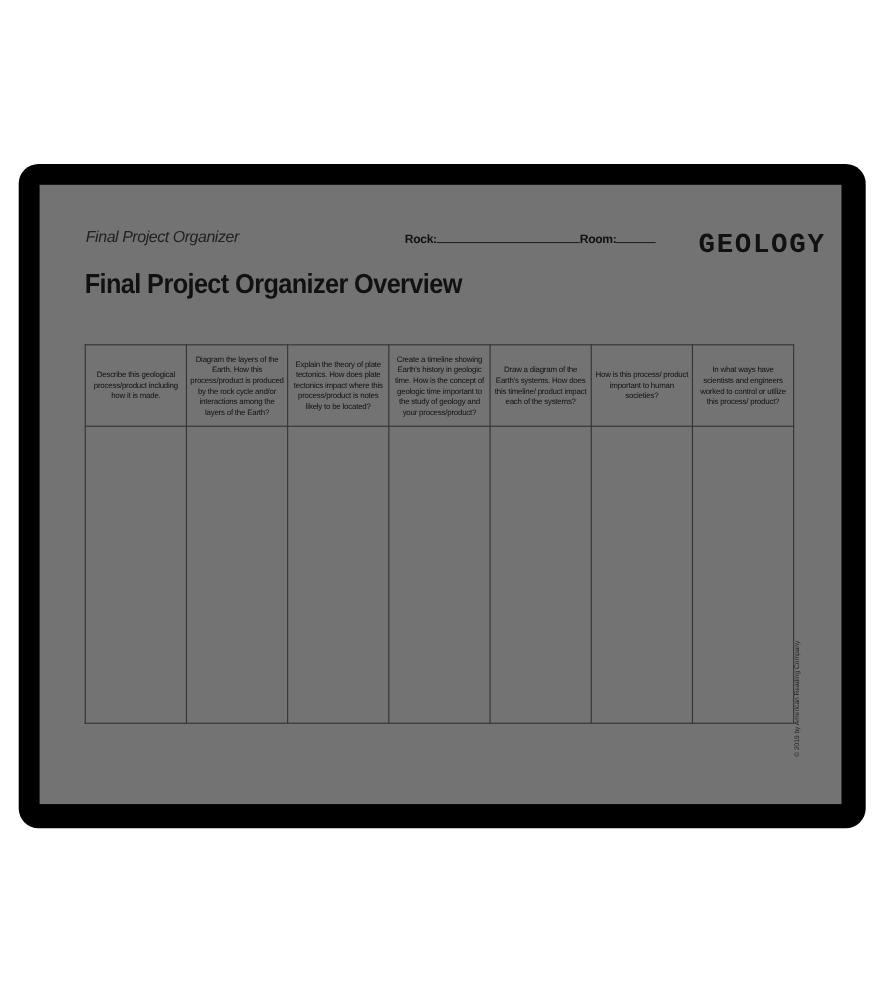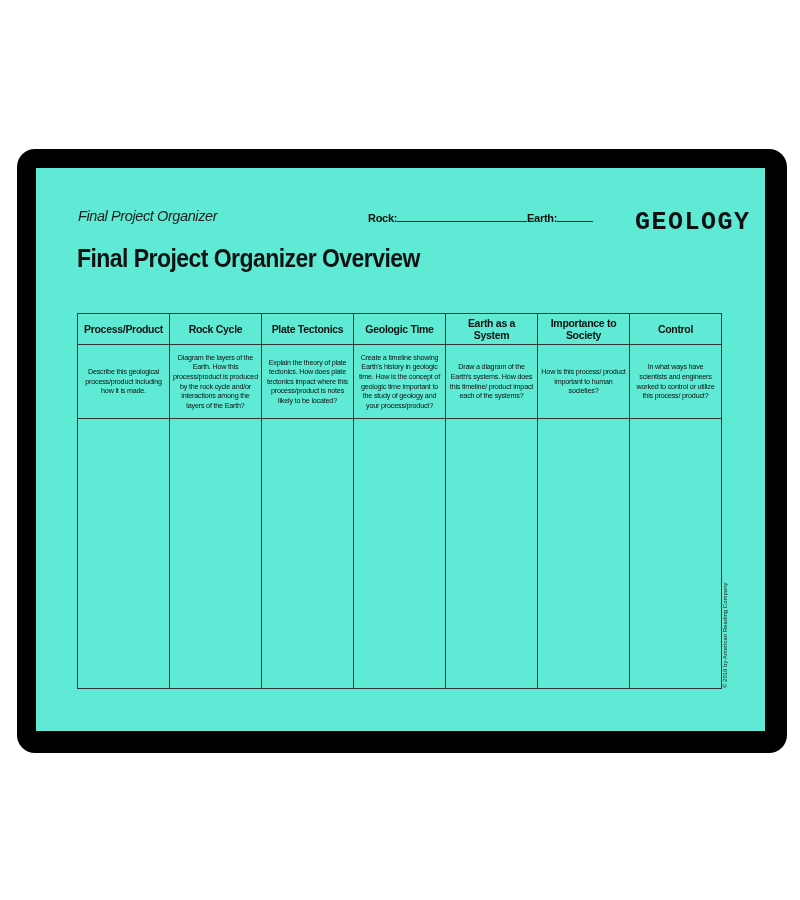--- a/index.html
+++ b/index.html
@@ -7,21 +7,21 @@
     width: 800px; height: 900px; background: #ffffff; position: relative;
     font-family: "Liberation Sans", sans-serif; color: #111;
     overflow: hidden;
   }
   .frame {
     position: absolute; left: 17px; top: 149px; width: 770px; height: 604px;
     background: #000; border-radius: 18px;
   }
   .page {
     position: absolute; left: 36px; top: 168px; width: 729px; height: 563px;
-    background: #5eead4;
+    background: #737373;
   }
   .abs { position: absolute; white-space: nowrap; }
   .subtitle {
     left: 42px; top: 40px; font-size: 14.5px; font-style: italic; letter-spacing: -0.4px;
     color: #222;
   }
   .field-label { font-size: 11px; font-weight: bold; letter-spacing: -0.3px; }
   .line { display: inline-block; border-bottom: 1px solid #222; height: 10px; vertical-align: baseline; }
   .name-row { left: 332px; top: 40px; }
   .pp-row { left: 332px; top: 67px; }
@@ -58,40 +58,31 @@
 </style>
 </head>
 <body>
 
 <div class="frame"></div>
 <div class="page">
 
   <div class="abs subtitle">Final Project Organizer</div>
 
   <div class="abs name-row">
-    <span class="field-label">Rock:</span><span class="line" style="width:130px"></span><span class="field-label">Earth:</span><span class="line" style="width:36px"></span>
+    <span class="field-label">Rock:</span><span class="line" style="width:130px"></span><span class="field-label">Room:</span><span class="line" style="width:36px"></span>
   </div>
 
 
   <div class="abs brand">GEOLOGY</div>
 
   <div class="abs title">Final Project Organizer Overview</div>
 
 
   <table class="org">
     <tbody>
-        <tr>
-      <th>Process/Product</th>
-      <th>Rock Cycle</th>
-      <th>Plate Tectonics</th>
-      <th>Geologic Time</th>
-      <th>Earth as a System</th>
-      <th>Importance to Society</th>
-      <th>Control</th>
-    </tr>
     <tr>
       <td class="desc">Describe this geological process/product including how it is made.</td>
       <td class="desc">Diagram the layers of the Earth. How this process/product is produced by the rock cycle and/or interactions among the layers of the Earth?</td>
       <td class="desc">Explain the theory of plate tectonics. How does plate tectonics impact where this process/product is notes likely to be located?</td>
       <td class="desc">Create a timeline showing Earth's history in geologic time. How is the concept of geologic time important to the study of geology and your process/product?</td>
       <td class="desc">Draw a diagram of the Earth's systems. How does this timeline/ product impact each of the systems?</td>
       <td class="desc">How is this process/ product important to human societies?</td>
       <td class="desc">In what ways have scientists and engineers worked to control or utilize this process/ product?</td>
     </tr>
     <tr>

